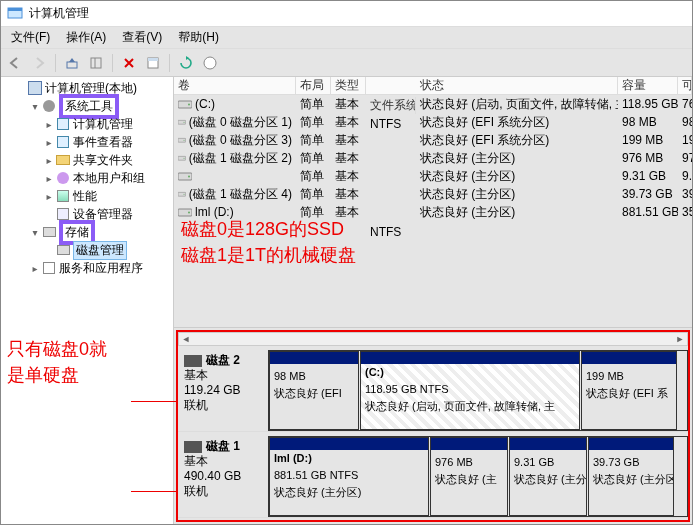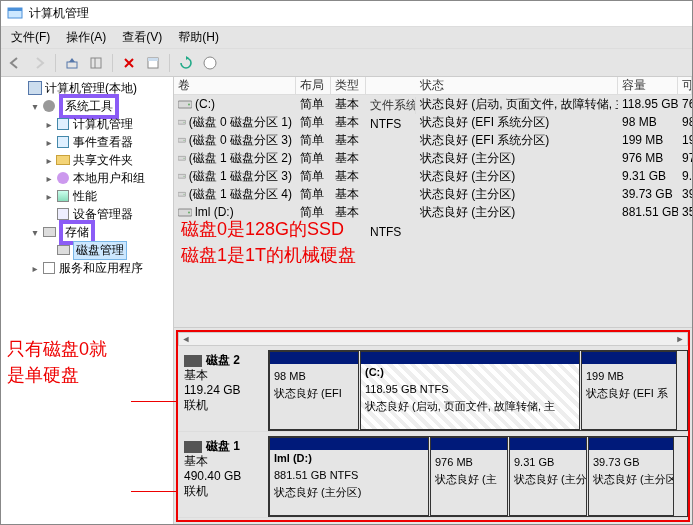--- a/index.html
+++ b/index.html
@@ -326,21 +326,20 @@
             <div class="cell c-status">状态良好 (主分区)</div>
             <div class="cell c-cap">976 MB</div>
             <div class="cell c-rest">97</div>
           </div>
           <div class="vt-row">
             <div class="cell c-vol">
               <svg class="drive-icon" viewBox="0 0 14 12">
                 <rect x="0" y="3" width="14" height="7" rx="1" fill="#d9d9d9" stroke="#888"></rect>
                 <circle cx="11" cy="6.5" r="1" fill="#6a6"></circle>
               </svg>
-              <span>(磁盘 1 磁盘分区 3)</span>
             </div>
             <div class="cell c-layout">简单</div>
             <div class="cell c-type">基本</div>
             <div class="cell c-fs"></div>
             <div class="cell c-status">状态良好 (主分区)</div>
             <div class="cell c-cap">9.31 GB</div>
             <div class="cell c-rest">9.3</div>
           </div>
           <div class="vt-row">
             <div class="cell c-vol">

